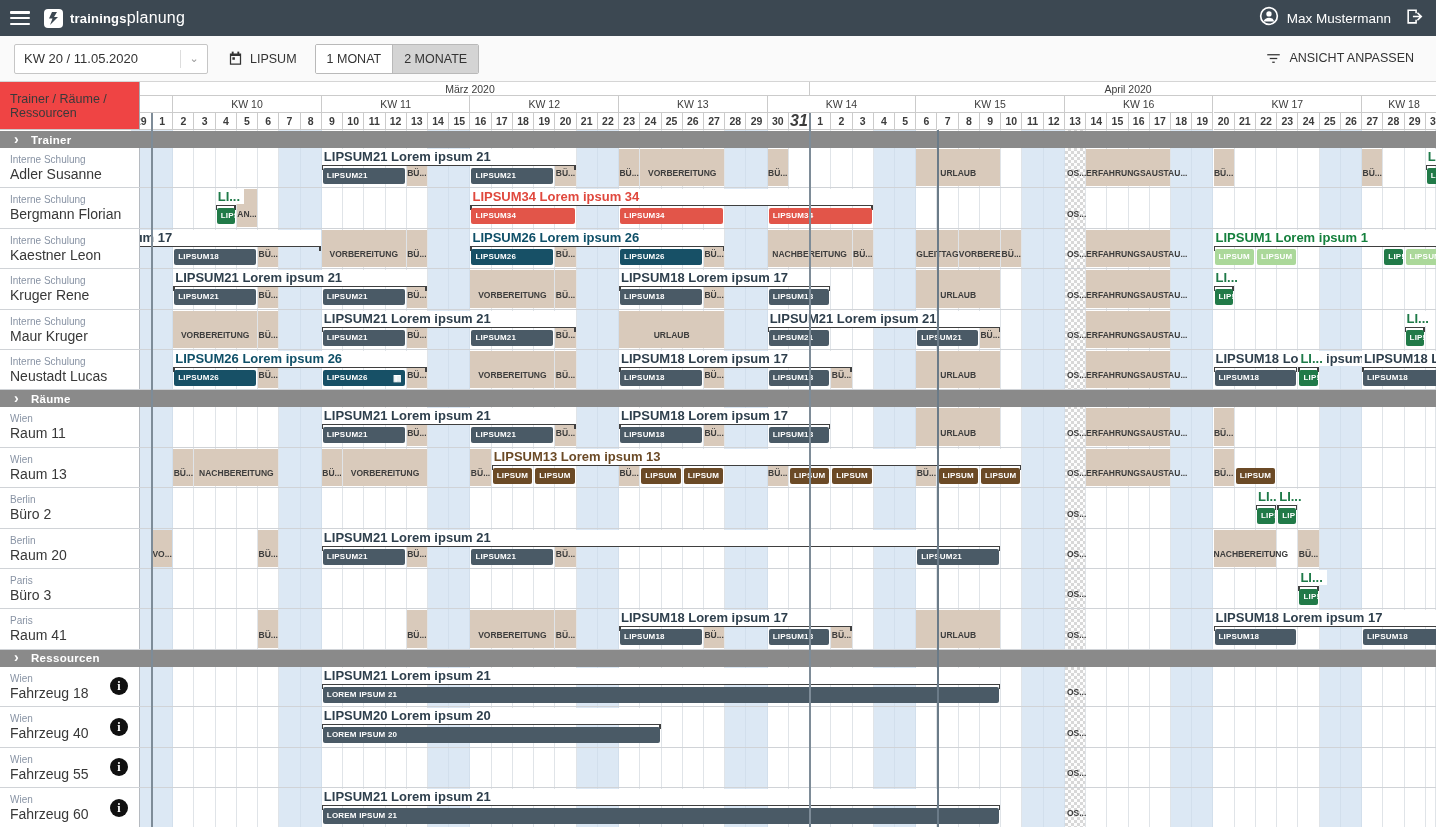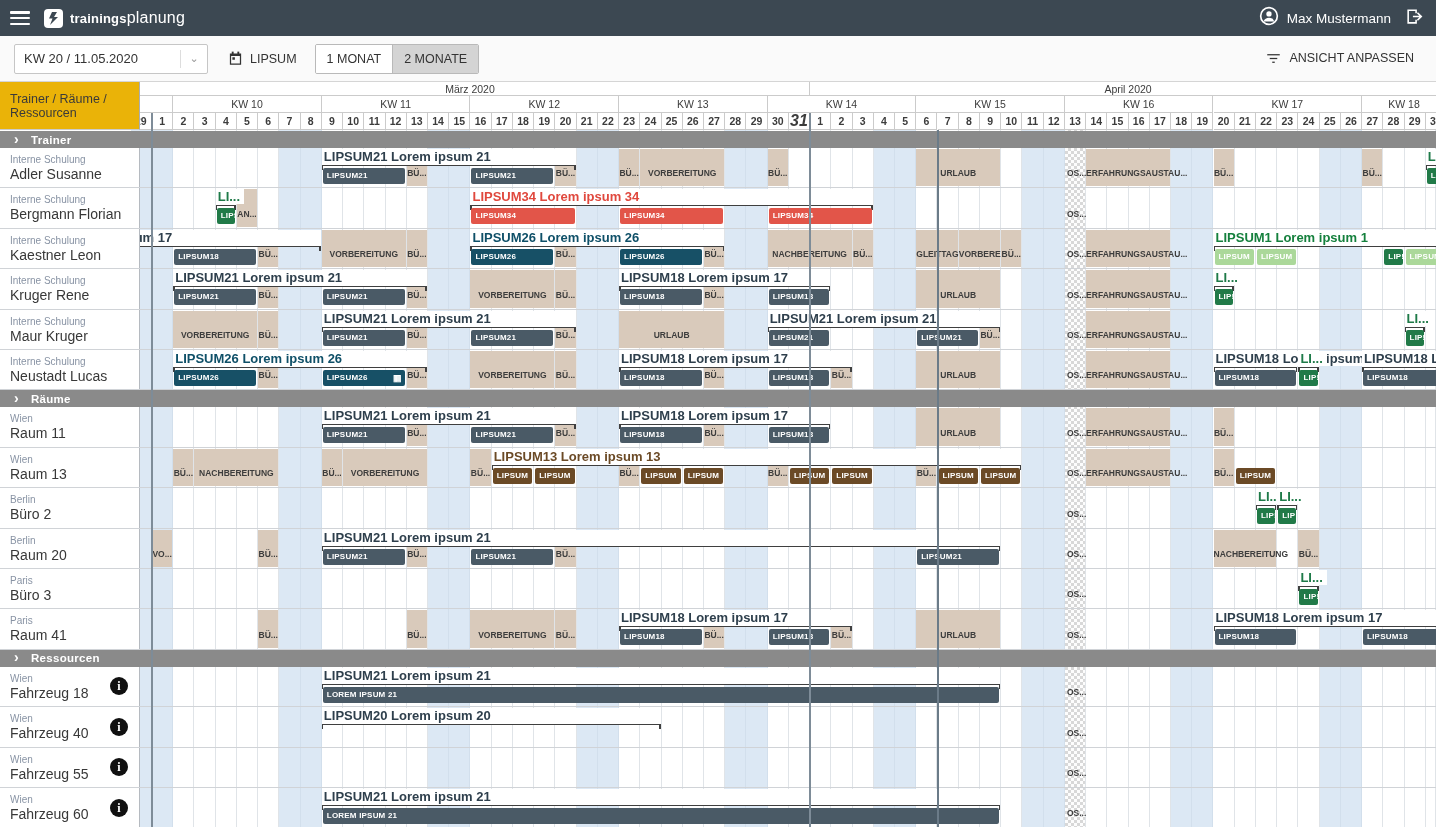--- a/index.html
+++ b/index.html
@@ -26,21 +26,21 @@
   #btn-heute{margin-left:10px;padding:0 10px;}
   #btn-heute svg{margin-right:7px;}
   #seg{display:flex;margin-left:8px;border:1px solid #b9b9b9;border-radius:2px;overflow:hidden;height:28px;}
   #seg .opt{display:flex;align-items:center;padding:0 11px;font-size:12.5px;color:#333;background:#fff;cursor:pointer;}
   #seg .opt.active{background:#d4d4d4;}
   #seg .opt + .opt{border-left:1px solid #b9b9b9;}
   #btn-ansicht{position:absolute;right:22px;top:8px;}
   #btn-ansicht svg{margin-right:8px;}
   
   .hcell{position:absolute;box-sizing:border-box;border-right:1px solid #cbcbcb;border-bottom:1px solid #cbcbcb;background:#fff;font-size:10.5px;color:#3c3c3c;display:flex;align-items:center;justify-content:center;overflow:hidden;white-space:nowrap;}
-  #corner{position:absolute;left:0;top:82px;width:140px;height:48px;background:#eab308;border-right:1px solid #a9adb2;border-bottom:1px solid #cbcbcb;z-index:6;box-sizing:border-box;font-size:12.5px;color:#3a3a3a;display:flex;align-items:center;padding-left:10px;}
+  #corner{position:absolute;left:0;top:82px;width:140px;height:48px;background:#ef4444;border-right:1px solid #a9adb2;border-bottom:1px solid #cbcbcb;z-index:6;box-sizing:border-box;font-size:12.5px;color:#3a3a3a;display:flex;align-items:center;padding-left:10px;}
   #ghead-line{position:absolute;left:0;top:81px;width:1436px;height:1px;background:#d5d5d5;}
   
   .col{position:absolute;top:130px;height:698px;box-sizing:border-box;border-right:1px solid #e0e4e8;background:#fff;}
   .col.we{background:#dce8f4;border-right:1px solid #d2dfec;}
   .col.holiday{background-color:#fdfdfd;background-image:linear-gradient(45deg,#d8d8d8 25%,transparent 25%,transparent 75%,#d8d8d8 75%),linear-gradient(45deg,#d8d8d8 25%,transparent 25%,transparent 75%,#d8d8d8 75%);background-size:6px 6px;background-position:0 0,3px 3px;}
   .vline{position:absolute;width:2px;z-index:4;}
   .sechead{position:absolute;left:0;width:1436px;height:17px;background:#8a8a8a;color:#fff;z-index:3;display:flex;align-items:center;font-size:11.5px;font-weight:bold;letter-spacing:.3px;}
   .sechead .chev{margin:0 12px 2px 14px;font-size:14px;font-weight:bold;}
   .grow{position:absolute;left:0;width:1436px;box-sizing:border-box;border-bottom:1px solid #d0d3d7;z-index:2;}
   .rowlabel{position:absolute;left:0;top:0;bottom:0;width:140px;background:#fff;border-right:1px solid #b5bac0;box-sizing:border-box;z-index:3;}
@@ -728,20 +728,21 @@
         <div class="rowlabel">
           <div class="sub">Wien</div>
           <div class="nm">Fahrzeug 18</div>
           <div class="info">i</div>
         </div>
       </div>
       <div class="grow" style="top: 707.2px; height: 40.4px;">
         <div class="ggroup" style="left: 321.84px; width: 338.68px; text-decoration: underline;">
           <span class="glabel lbl-slate">LIPSUM20 Lorem ipsum 20</span>
         </div>
+        <div class="gbar bar-slate" style="left: 322.84px; width: 336.68px;">LOREM IPSUM 20</div>
         <span class="oslbl" style="left: 1066.89px;">OS...</span>
         <div class="rowlabel">
           <div class="sub">Wien</div>
           <div class="nm">Fahrzeug 40</div>
           <div class="info">i</div>
         </div>
       </div>
       <div class="grow" style="top: 747.6px; height: 40.4px;">
         <span class="oslbl" style="left: 1066.89px;">OS...</span>
         <div class="rowlabel">

